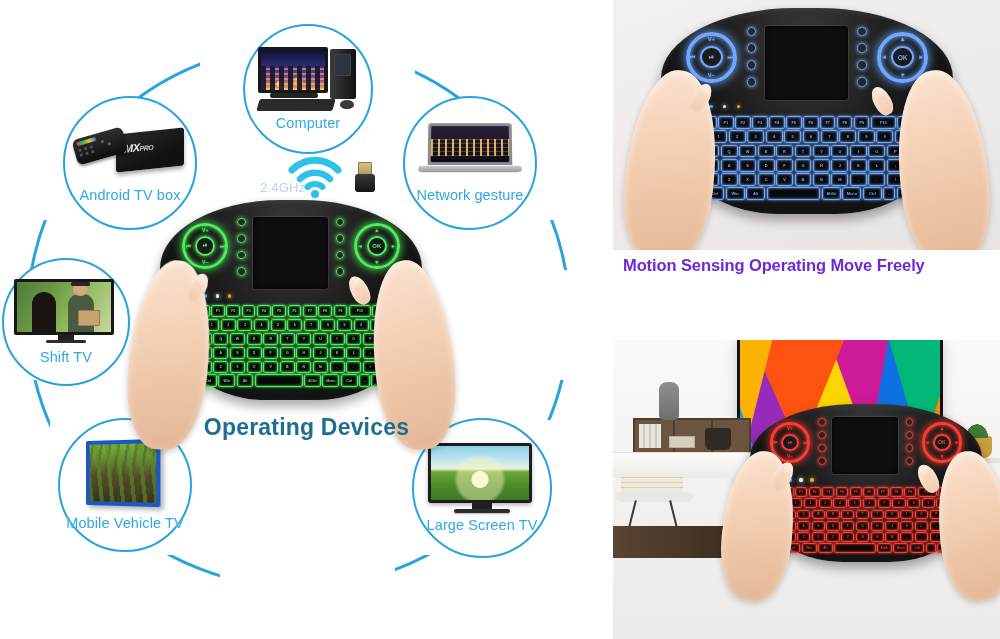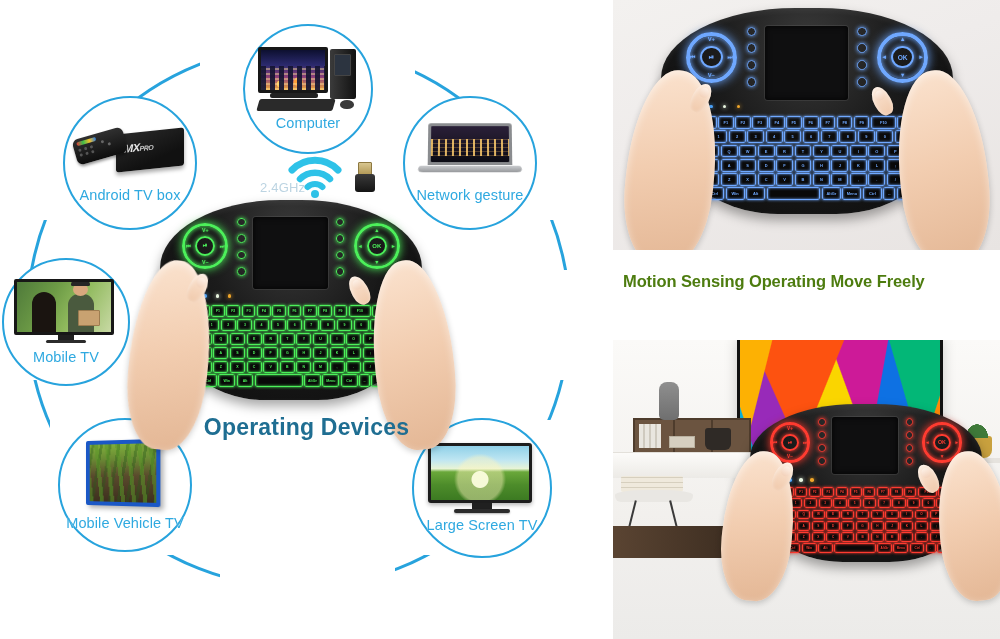--- a/index.html
+++ b/index.html
@@ -194,21 +194,21 @@
 
   
   #compat-title { position:absolute; left:0; right:0; top:414px; text-align:center;
                   color:#1f6e92; font-size:23px; font-weight:bold; letter-spacing:.2px; }
 
   
   #right-panel { position:absolute; left:613px; top:0; width:387px; height:639px; background:#fff; }
   #photo-top { position:absolute; left:0; top:0; width:387px; height:250px; overflow:hidden;
                background:linear-gradient(160deg,#f3f1ef 0%,#efeceb 40%,#e8e4e2 100%); }
   #headline  { position:absolute; left:10px; top:256px; width:372px;
-               color:#4d7c0f; font-size:16.5px; font-weight:bold; letter-spacing:-.1px;margin-top:16px; }
+               color:#6d28d9; font-size:16.5px; font-weight:bold; letter-spacing:-.1px; }
   #subtext   { position:absolute; left:12px; top:280px; width:366px;
                color:#1b1b1b; font-size:11.3px; font-weight:bold; line-height:1.62; }
   #photo-bottom { position:absolute; left:0; top:340px; width:387px; height:299px; overflow:hidden; }
 
   
   .room { position:absolute; inset:0; background:linear-gradient(180deg,#f7f6f4 0%,#f2f0ee 58%,#ecebe9 100%); }
   .room .wall-panel { position:absolute; left:0; top:0; width:100%; height:64%;
                background:linear-gradient(180deg,#fbfaf8,#f1efec); }
   .room .tv { position:absolute; left:124px; top:-8px; width:206px; height:148px;
                background:#0c0c0c; border:3px solid #111; border-radius:2px; overflow:hidden;
@@ -351,21 +351,21 @@
         <div class="smtv-frame">
           <div class="smtv-scene">
               <div class="woman"></div>
               <div class="man"></div>
               <div class="box"></div>
             </div>
         </div>
         <div class="smtv-neck"></div>
           <div class="smtv-foot"></div>
       </div>
-      <div class="node-label">Mobile TV</div>
+      <div class="node-label">Shift TV</div>
     </div>
 
 
     <div class="node" style="left:412px; top:418px; width:140px; height:140px;">
       <div class="thumb lstv-wrap" style="margin-bottom:2px;">
         <div class="lstv-frame">
             <div class="lstv-scene"></div>
           </div>
         <div class="lstv-neck"></div>
           <div class="lstv-foot"></div>

